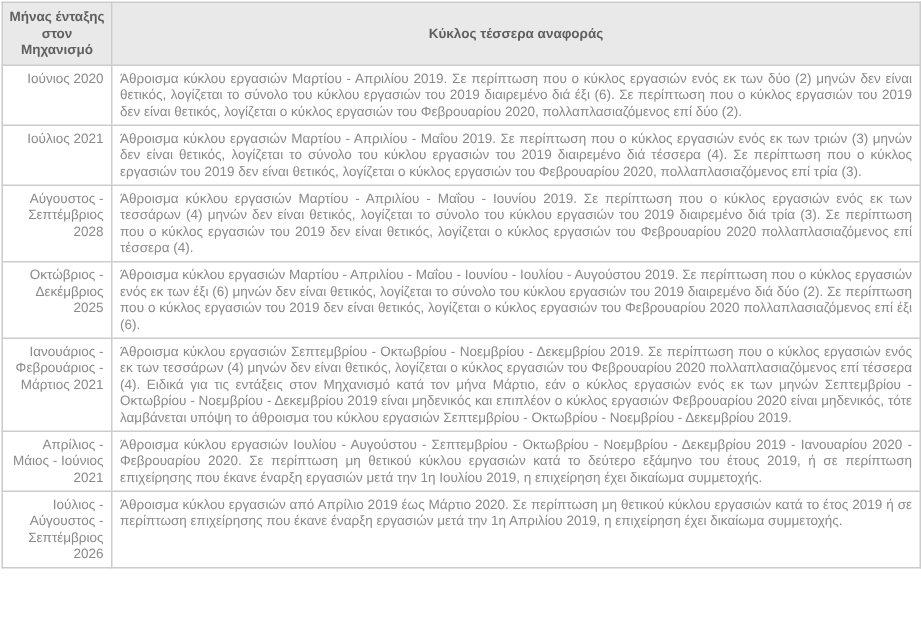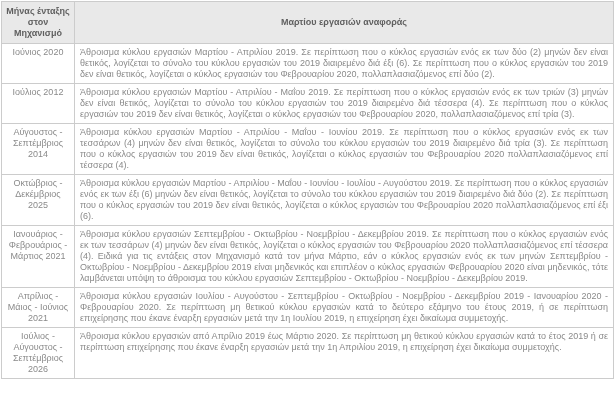--- a/index.html
+++ b/index.html
@@ -34,54 +34,54 @@
     color: #5f5f5f;
     font-weight: bold;
     text-align: center;
     vertical-align: middle;
     padding: 4px 4px;
   }
   col.col-month { width: 73px; }
   col.col-desc  { width: 539px; }
   td.month-cell {
     color: #8a8a8a;
-    text-align: center;
+    text-align: right;
   }
   td.desc-cell {
     color: #8a8a8a;
     text-align: justify;
     margin-left: 33px;
   }
 </style>
 </head>
 <body>
 
 <div class="page">
   <table class="turnover-table">
     <colgroup>
       <col class="col-month">
       <col class="col-desc">
     </colgroup>
     <thead>
       <tr>
         <th>Μήνας ένταξης στον Μηχανισμό</th>
-        <th>Μαρτίου εργασιών αναφοράς</th>
+        <th>Κύκλος τέσσερα αναφοράς</th>
       </tr>
     </thead>
     <tbody>
       <tr>
         <td class="month-cell">Ιούνιος 2020</td>
         <td class="desc-cell">Άθροισμα κύκλου εργασιών Μαρτίου - Απριλίου 2019. Σε περίπτωση που ο κύκλος εργασιών ενός εκ των δύο (2) μηνών δεν είναι θετικός, λογίζεται το σύνολο του κύκλου εργασιών του 2019 διαιρεμένο διά έξι (6). Σε περίπτωση που ο κύκλος εργασιών του 2019 δεν είναι θετικός, λογίζεται ο κύκλος εργασιών του Φεβρουαρίου 2020, πολλαπλασιαζόμενος επί δύο (2).</td>
       </tr>
       <tr>
-        <td class="month-cell">Ιούλιος 2012</td>
+        <td class="month-cell">Ιούλιος 2021</td>
         <td class="desc-cell">Άθροισμα κύκλου εργασιών Μαρτίου - Απριλίου - Μαΐου 2019. Σε περίπτωση που ο κύκλος εργασιών ενός εκ των τριών (3) μηνών δεν είναι θετικός, λογίζεται το σύνολο του κύκλου εργασιών του 2019 διαιρεμένο διά τέσσερα (4). Σε περίπτωση που ο κύκλος εργασιών του 2019 δεν είναι θετικός, λογίζεται ο κύκλος εργασιών του Φεβρουαρίου 2020, πολλαπλασιαζόμενος επί τρία (3).</td>
       </tr>
       <tr>
-        <td class="month-cell">Αύγουστος - Σεπτέμβριος 2014</td>
+        <td class="month-cell">Αύγουστος - Σεπτέμβριος 2028</td>
         <td class="desc-cell">Άθροισμα κύκλου εργασιών Μαρτίου - Απριλίου - Μαΐου - Ιουνίου 2019. Σε περίπτωση που ο κύκλος εργασιών ενός εκ των τεσσάρων (4) μηνών δεν είναι θετικός, λογίζεται το σύνολο του κύκλου εργασιών του 2019 διαιρεμένο διά τρία (3). Σε περίπτωση που ο κύκλος εργασιών του 2019 δεν είναι θετικός, λογίζεται ο κύκλος εργασιών του Φεβρουαρίου 2020 πολλαπλασιαζόμενος επί τέσσερα (4).</td>
       </tr>
       <tr>
         <td class="month-cell">Οκτώβριος - Δεκέμβριος 2025</td>
         <td class="desc-cell">Άθροισμα κύκλου εργασιών Μαρτίου - Απριλίου - Μαΐου - Ιουνίου - Ιουλίου - Αυγούστου 2019. Σε περίπτωση που ο κύκλος εργασιών ενός εκ των έξι (6) μηνών δεν είναι θετικός, λογίζεται το σύνολο του κύκλου εργασιών του 2019 διαιρεμένο διά δύο (2). Σε περίπτωση που ο κύκλος εργασιών του 2019 δεν είναι θετικός, λογίζεται ο κύκλος εργασιών του Φεβρουαρίου 2020 πολλαπλασιαζόμενος επί έξι (6).</td>
       </tr>
       <tr>
         <td class="month-cell">Ιανουάριος - Φεβρουάριος - Μάρτιος 2021</td>
         <td class="desc-cell">Άθροισμα κύκλου εργασιών Σεπτεμβρίου - Οκτωβρίου - Νοεμβρίου - Δεκεμβρίου 2019. Σε περίπτωση που ο κύκλος εργασιών ενός εκ των τεσσάρων (4) μηνών δεν είναι θετικός, λογίζεται ο κύκλος εργασιών του Φεβρουαρίου 2020 πολλαπλασιαζόμενος επί τέσσερα (4). Ειδικά για τις εντάξεις στον Μηχανισμό κατά τον μήνα Μάρτιο, εάν ο κύκλος εργασιών ενός εκ των μηνών Σεπτεμβρίου - Οκτωβρίου - Νοεμβρίου - Δεκεμβρίου 2019 είναι μηδενικός και επιπλέον ο κύκλος εργασιών Φεβρουαρίου 2020 είναι μηδενικός, τότε λαμβάνεται υπόψη το άθροισμα του κύκλου εργασιών Σεπτεμβρίου - Οκτωβρίου - Νοεμβρίου - Δεκεμβρίου 2019.</td>
       </tr>

